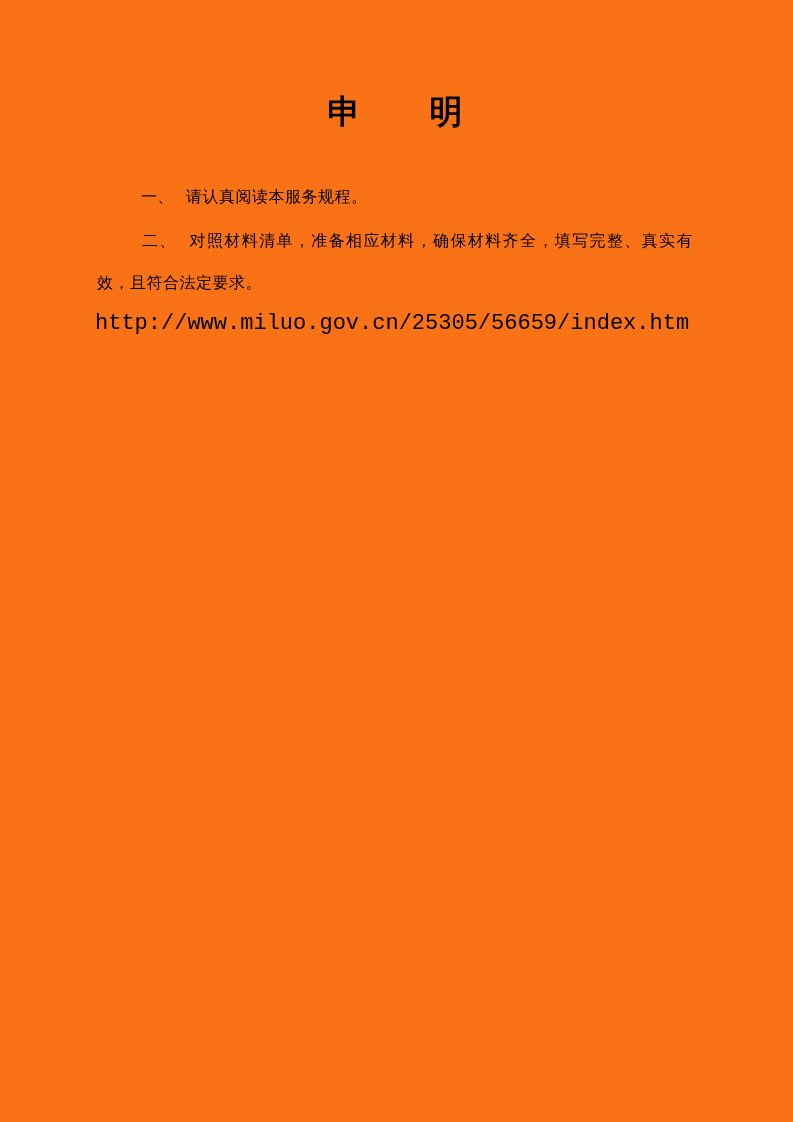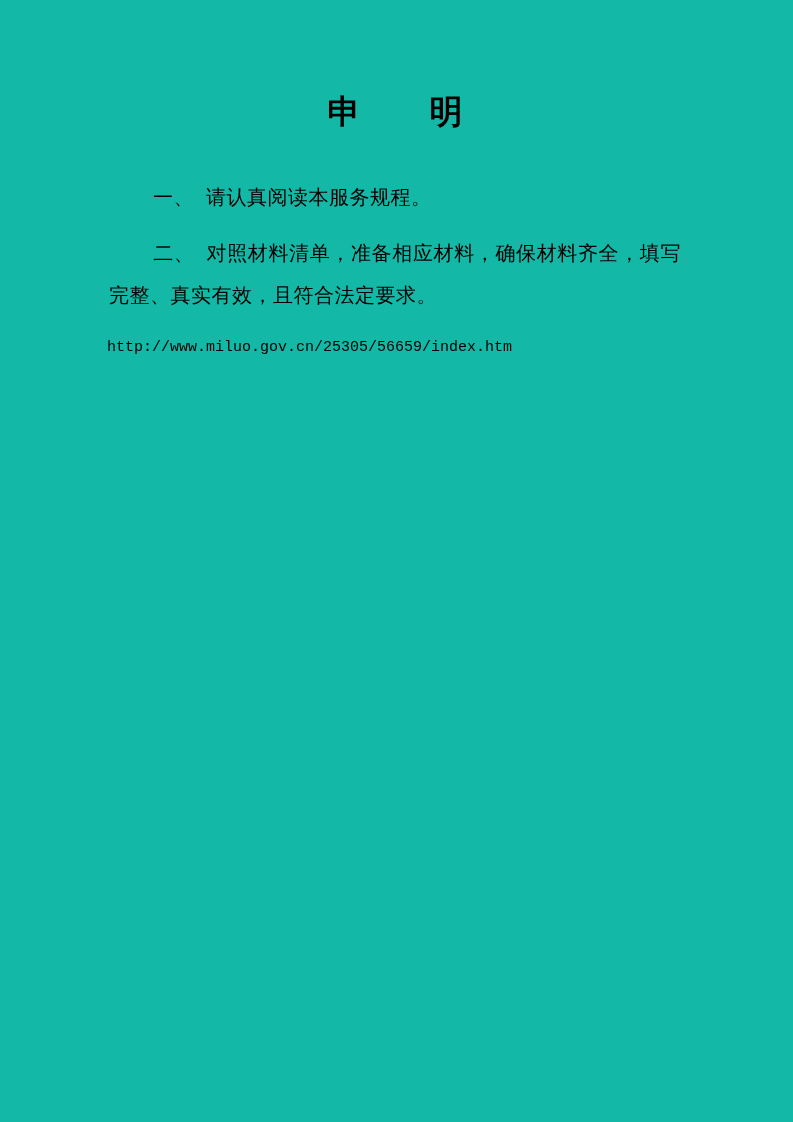--- a/index.html
+++ b/index.html
@@ -4,21 +4,21 @@
 <style>
   html, body {
     margin: 0;
     padding: 0;
     background: #ffffff;
   }
   .page {
     position: relative;
     width: 793px;
     height: 1122px;
-    background: #14b8a6;
+    background: #f97316;
     margin: 0 auto;
     overflow: hidden;
     font-family: "Liberation Serif", "DejaVu Serif", serif;
     color: #000000;
   }
   .content {
     position: absolute;
     left: 95px;
     top: 0;
     width: 600px;
@@ -28,43 +28,43 @@
     font-family: "Liberation Sans", "DejaVu Sans", sans-serif;
     font-weight: bold;
     font-size: 33px;
     letter-spacing: 18px;
     margin-top: 92px;
     margin-bottom: 0;
     line-height: 1.2;
     text-indent: 18px;
   }
   .para {
-    font-size: 20px;
+    font-size: 16px;
     line-height: 42px;
     text-align: justify;
-    margin: 14px;
+    margin: 2px;
     letter-spacing: 0.5px;
   }
   .para.first {
     margin-top: 44px;
   }
   .indent {
     display: inline-block;
     width: 44px;
   }
   .indent-sm {
     display: inline-block;
     width: 12px;
   }
   .url-line {
     font-family: "Liberation Mono", "DejaVu Sans Mono", monospace;
-    font-size: 15px;
+    font-size: 22px;
     line-height: 36px;
     letter-spacing: 0px;
-    margin: 12px;
+    margin: 0;
     word-break: break-all;
   }
 </style>
 </head>
 <body>
 
 <div class="page">
   <div class="content">
 
     <h1 class="doc-title">申　明</h1>

